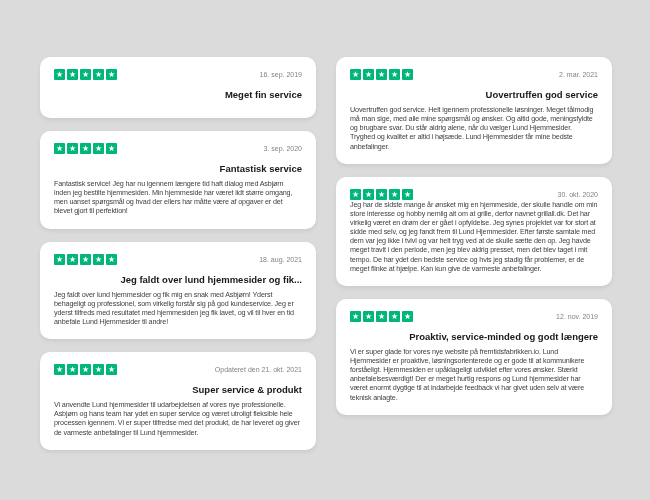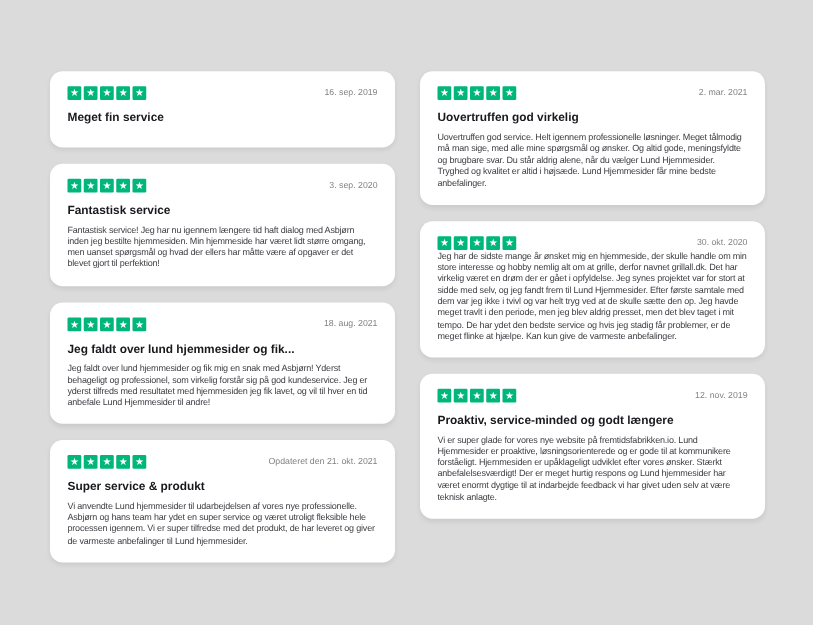--- a/index.html
+++ b/index.html
@@ -54,20 +54,21 @@
   .review-date {
     font-size: 7px;
     color: #828282;
     white-space: nowrap;
   }
   .review-title {
     margin: 9px 0 5px 0;
     font-size: 9.5px;
     font-weight: bold;
     color: #18181d;
+    text-align: right;
   }
   .review-body {
     font-size: 7.2px;
     line-height: 1.27;
     letter-spacing: -0.15px;
     color: #3e3e44;
   }
 </style>
 </head>
 <body style="background: rgb(219, 219, 219);">
@@ -143,21 +144,21 @@
       <div class="review-header">
         <div class="stars">
             <span class="star" style="background: rgb(0, 182, 122);">★</span>
             <span class="star" style="background: rgb(0, 182, 122);">★</span>
             <span class="star" style="background: rgb(0, 182, 122);">★</span>
             <span class="star" style="background: rgb(0, 182, 122);">★</span>
             <span class="star" style="background: rgb(0, 182, 122);">★</span>
           </div>
         <div class="review-date">2. mar. 2021</div>
       </div>
-      <div class="review-title">Uovertruffen god virkelig</div>
+      <div class="review-title">Uovertruffen god service</div>
       <div class="review-body">Uovertruffen god service. Helt igennem professionelle løsninger. Meget tålmodig må man sige, med alle mine spørgsmål og ønsker. Og altid gode, meningsfyldte og brugbare svar. Du står aldrig alene, når du vælger Lund Hjemmesider. Tryghed og kvalitet er altid i højsæde. Lund Hjemmesider får mine bedste anbefalinger.</div>
     </div>
 
     <div class="review-card">
       <div class="review-header">
         <div class="stars">
             <span class="star" style="background: rgb(0, 182, 122);">★</span>
             <span class="star" style="background: rgb(0, 182, 122);">★</span>
             <span class="star" style="background: rgb(0, 182, 122);">★</span>
             <span class="star" style="background: rgb(0, 182, 122);">★</span>

